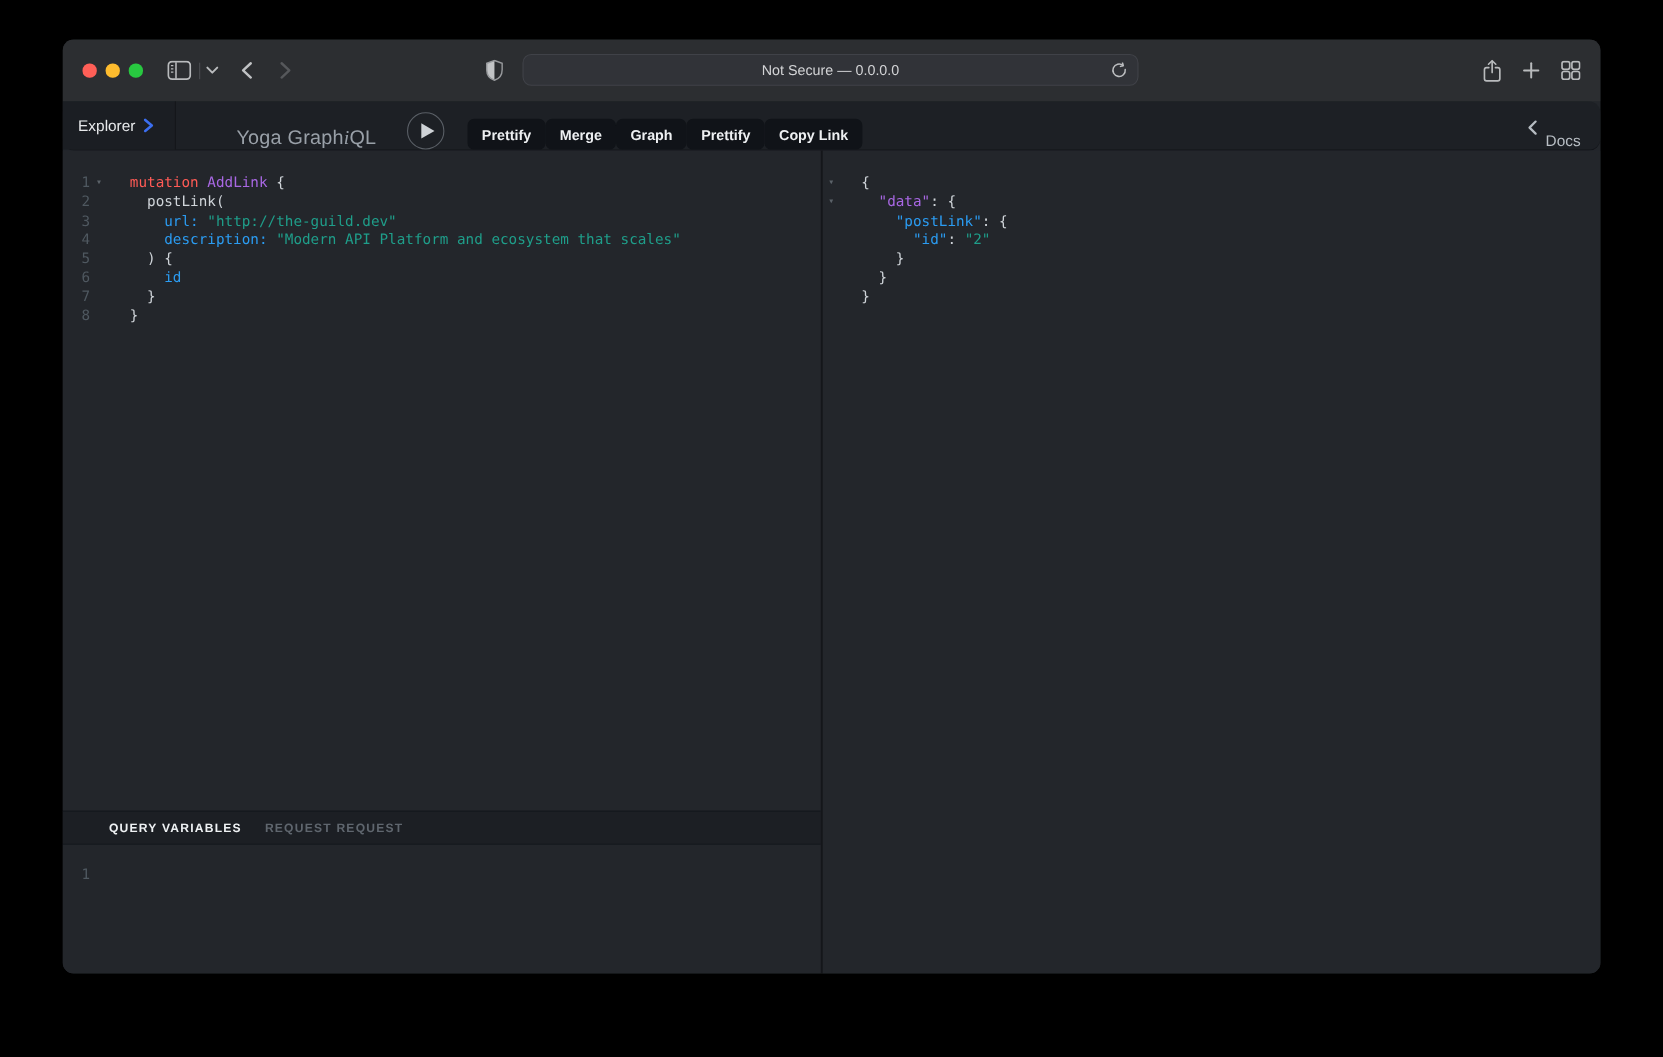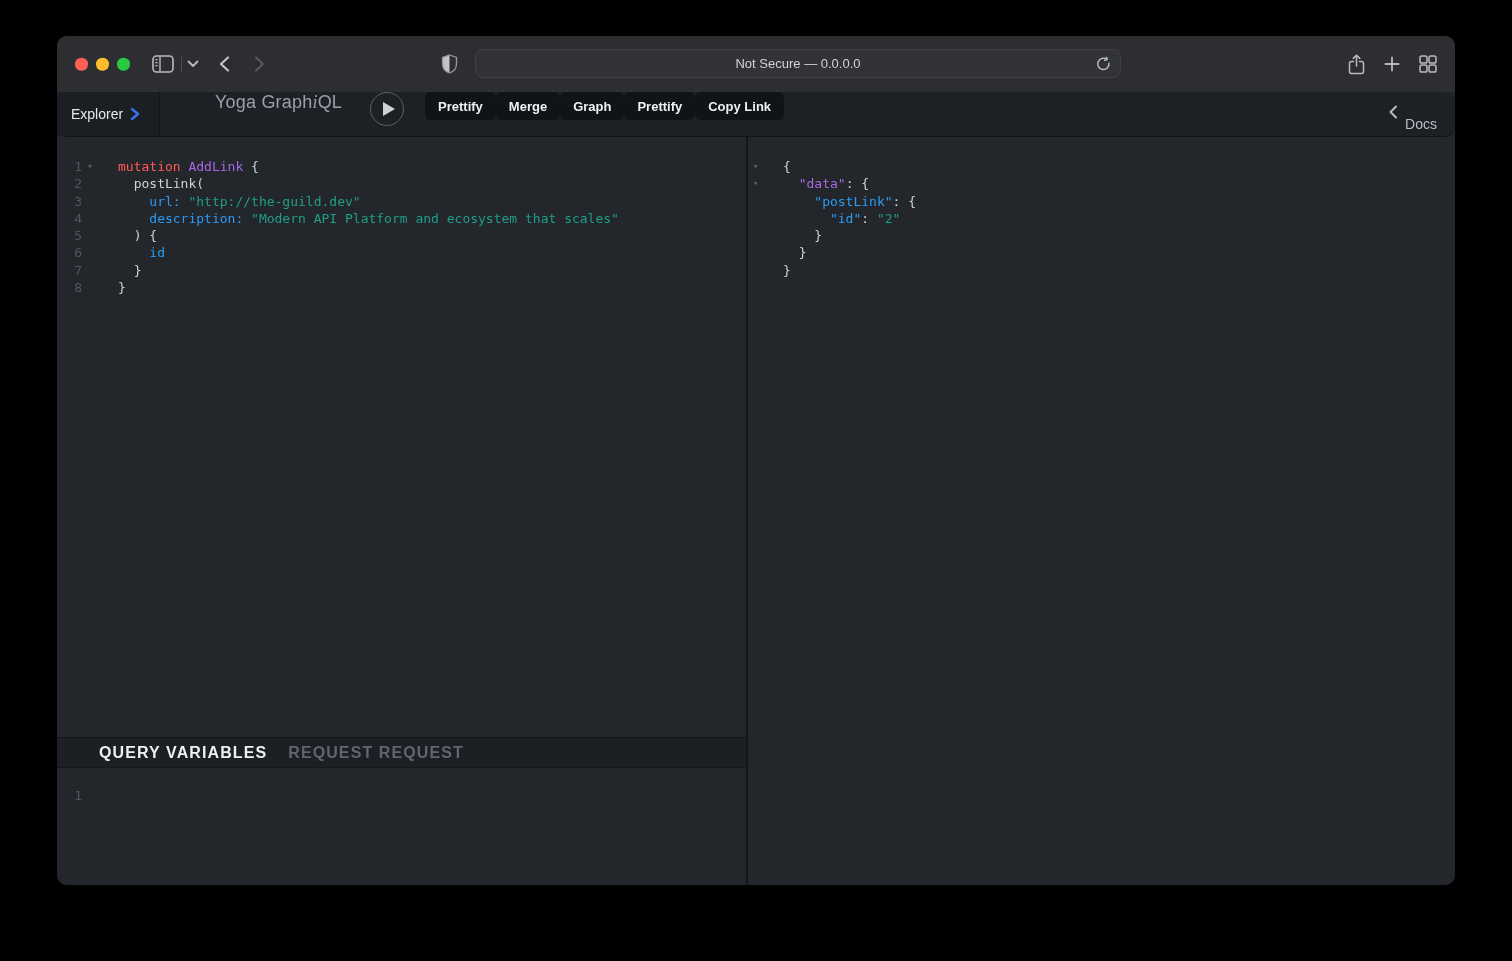--- a/index.html
+++ b/index.html
@@ -13,32 +13,32 @@
   
   .titlebar { position:relative; height:56px; background:#2c2e31; }
   .traffic { position:absolute; left:18px; top:50%; transform:translateY(-50%);
              display:flex; gap:8.5px; }
   .light { width:12.5px; height:12.5px; border-radius:50%; }
   .light.red { background:#ff5f57; } .light.yellow { background:#febc2e; }
   .light.green { background:#28c840; }
   .nav-icons { position:absolute; left:95px; top:0; height:56px; display:flex; align-items:center; }
   .vsep { width:1px; height:15px; background:#4a4c50; margin-left:7px; }
   .icon-btn { display:flex; align-items:center; justify-content:center; }
-  .urlbar { position:absolute; left:418px; top:13px; width:646px; height:29px;
+  .urlbar { position:absolute; left:418px; top:13px; width:560px; height:29px;
             background:#313338; border:1px solid #404248; border-radius:8px;
             display:flex; align-items:center; justify-content:center; }
   .urlbar .addr { font-size:13px; color:#d2d3d5; }
   .urlbar .reload { position:absolute; right:9px; top:50%; transform:translateY(-50%); }
   .shield { position:absolute; left:384px; top:50%; transform:translateY(-50%); }
   .tb-right { position:absolute; right:18px; top:0; height:56px; display:flex;
               align-items:center; gap:19px; }
 
   
   .gtoolbar { height:45px; background:#1d2025; border-bottom:1px solid #121419;
-              display:flex; align-items:flex-start;border-radius:11px; }
+              display:flex; align-items:flex-end;border-radius:11px; }
   .explorer { width:103px; height:100%; background:#1b1e23; border-right:1px solid #14161a;
               display:flex; align-items:center; padding-left:14px; gap:7px; cursor:default; }
   .explorer span { font-size:14px; color:#e7e9eb; }
   .gtitle { margin-left:55px; font-size:18px; color:#99a0a8; letter-spacing:.2px; white-space:nowrap; }
   .gtitle i { font-family:"Liberation Serif", serif; font-style:italic; }
   .play-btn { margin-left:28px; width:34px; height:34px; border:1.5px solid #5a5f66;
               border-radius:50%; display:flex; align-items:center; justify-content:center; flex:none; }
   .play-tri { width:0; height:0; border-left:12px solid #ced2d6;
               border-top:7.5px solid transparent; border-bottom:7.5px solid transparent; margin-left:4px; }
   .gbuttons { display:flex; margin-left:21px; }
@@ -63,21 +63,21 @@
 
   .tok-keyword { color:var(--keyword,#ff5b56); }
   .tok-type { color:var(--type,#a968e4); }
   .tok-property { color:var(--property,#2b9cf2); }
   .tok-string { color:var(--string,#1f9e8a); }
   .tok-plain { color:var(--plain,#cfd4d9); }
 
   .tabbar { height:31px; background:#1c1f24; border-top:1px solid #15181d;
             border-bottom:1px solid #15181d; display:flex; align-items:center;
             padding-left:42px; gap:21px; }
-  .tab { font-size:16px; font-weight:700; letter-spacing:1.1px; white-space:nowrap; }
+  .tab { font-size:11px; font-weight:700; letter-spacing:1.1px; white-space:nowrap; }
   .tab.active { color:#eef1f3; }
   .tab.inactive { color:#5f666e; }
   .vars-editor { height:117px; background:#23262b; padding-top:19px; }
 </style>
 </head>
 <body style="--keyword: #ff5b56; --type: #a968e4; --property: #2b9cf2; --string: #1f9e8a; --plain: #cfd4d9; --accent-blue: #3b6ef0;">
 
 <div class="window">
 
   <div class="titlebar">

